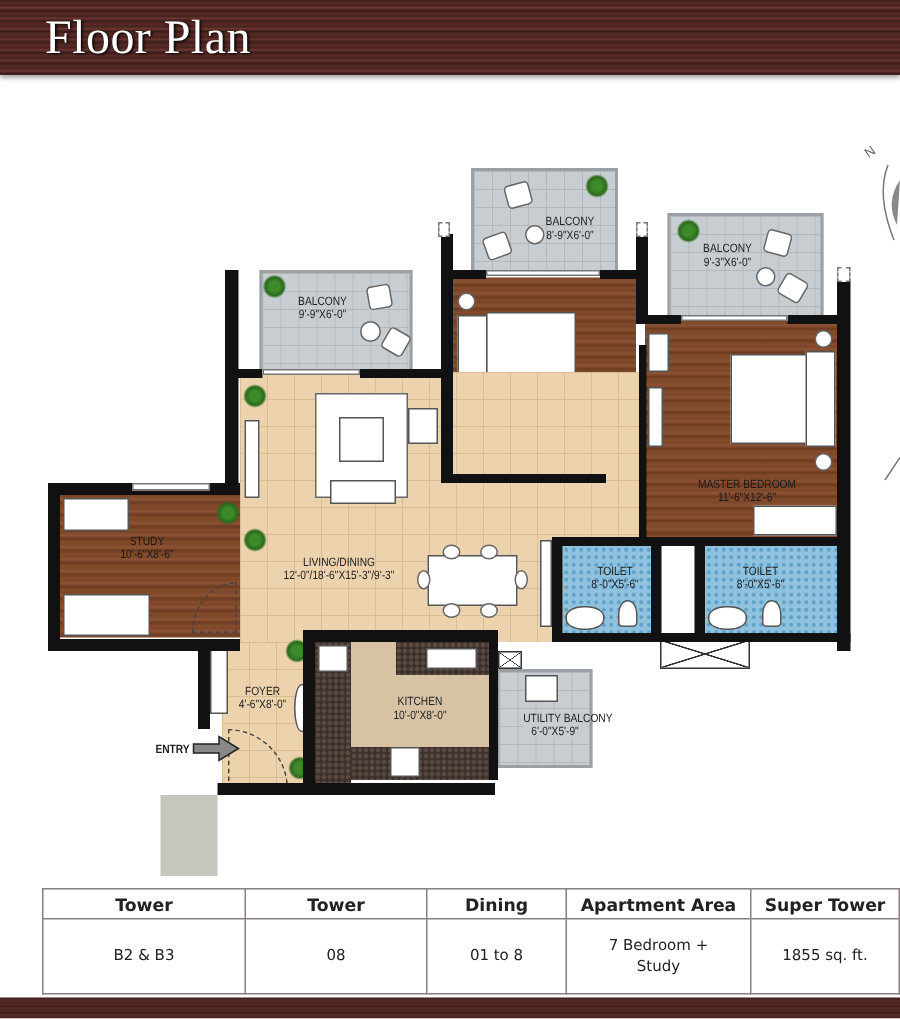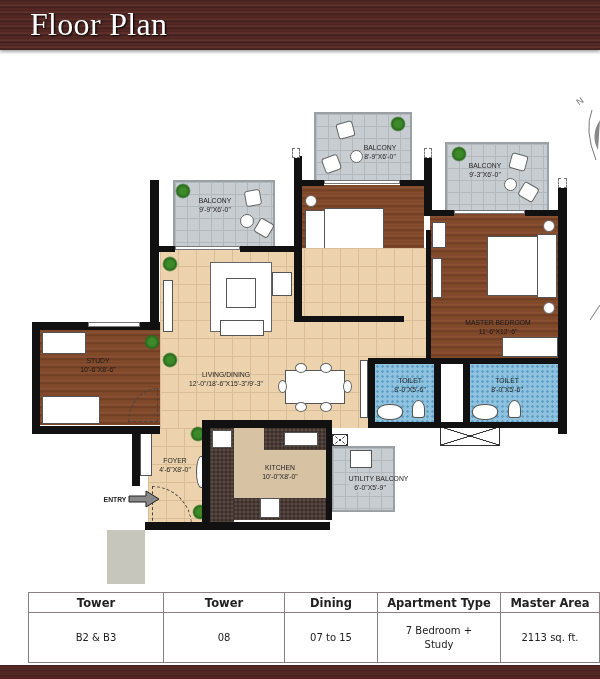--- a/index.html
+++ b/index.html
@@ -237,31 +237,31 @@
   <div class="window" style="left:424px; top:98px; width:8px; height:10px; border-style:dashed;"></div>
   <div class="window" style="left:558px; top:128px; width:9px; height:10px; border-style:dashed;"></div>
 </div>
 
 <table class="spec">
   <thead>
     <tr>
       <th style="width:134px;">Tower</th>
       <th style="width:120px;">Tower</th>
       <th style="width:92px;">Dining</th>
-      <th style="width:122px;">Apartment Type</th>
-      <th>Master Area</th>
+      <th style="width:122px;">Apartment Area</th>
+      <th>Super Tower</th>
     </tr>
   </thead>
   <tbody>
     <tr>
       <td>B2 &amp; B3</td>
       <td>08</td>
-      <td>07 to 15</td>
+      <td>01 to 8</td>
       <td>
         <div>7 Bedroom +</div>
         <div>Study</div>
       </td>
-      <td>2113 sq. ft.</td>
+      <td>1855 sq. ft.</td>
     </tr>
   </tbody>
 </table>
 
 <div class="footer"></div>
 
 </body></html>

